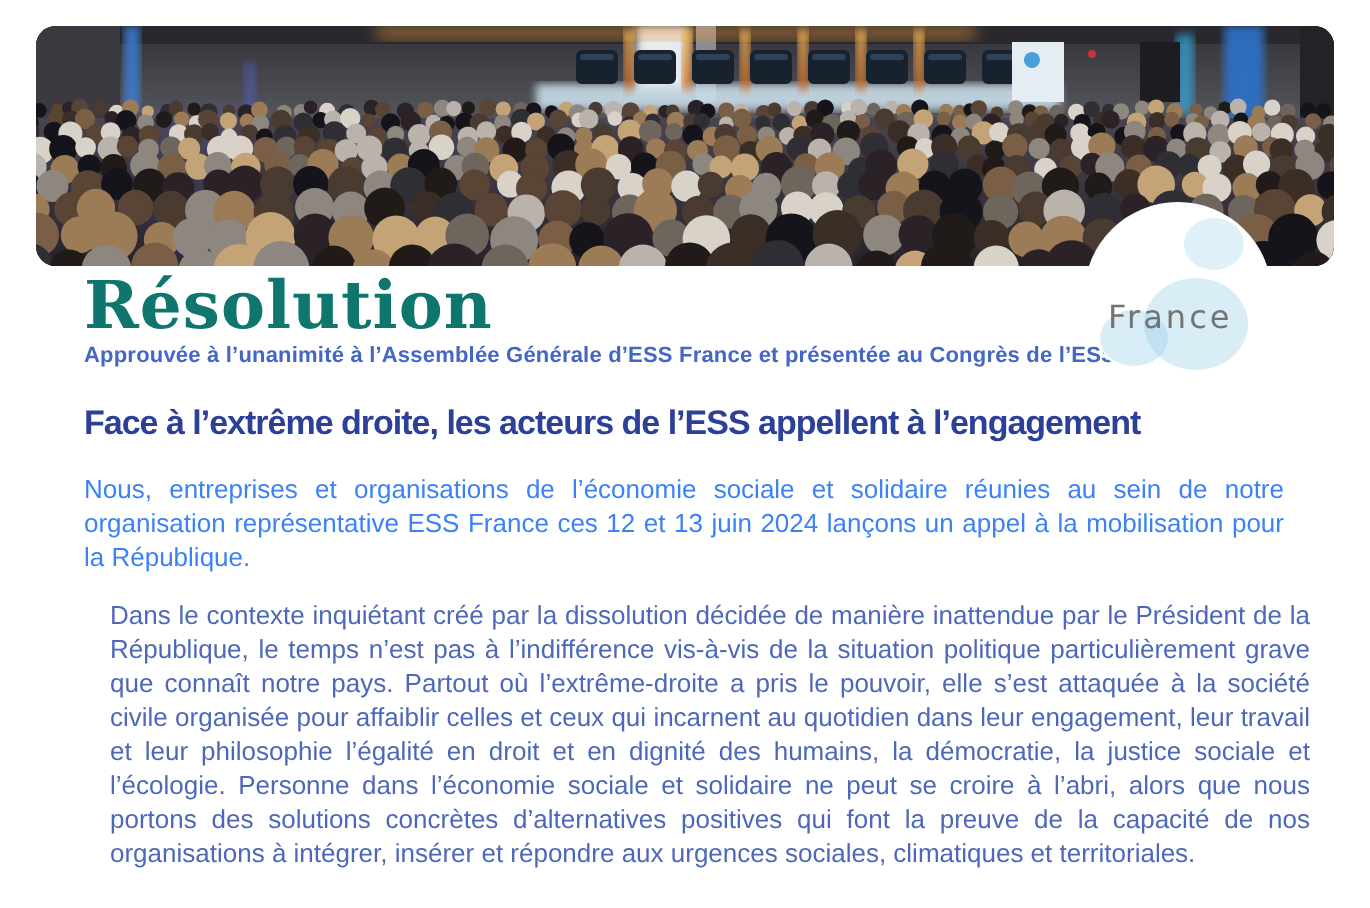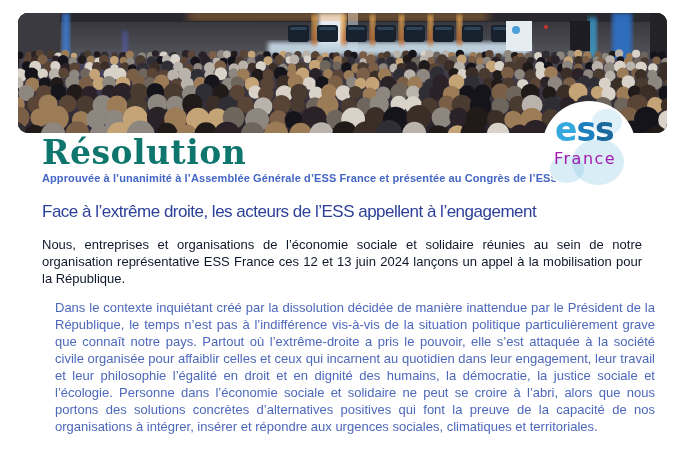--- a/index.html
+++ b/index.html
@@ -47,21 +47,21 @@
     font-family:"DejaVu Serif",serif;
     font-weight:bold;font-size:33px;line-height:38px;
     letter-spacing:0.5px;
   }
   .doc-subtitle{
     top:171px;
     font-size:11px;font-weight:bold;line-height:14px;letter-spacing:0.1px;
   }
   .doc-heading{
     top:202px;
-    font-size:17px;font-weight:normal;letter-spacing:-0.5px;
+    font-size:17px;font-weight:bold;letter-spacing:-0.5px;
     white-space:nowrap;
   }
   .doc-para{
     font-size:13px;line-height:17px;
     text-align:justify;
   }
   .para1{top:236px;}
   .para2{top:299px;margin-left:13px;}
 </style>
 </head>
@@ -638,23 +638,22 @@
           <circle cx="613.7" cy="121.9" r="14.4" fill="#14141a"></circle>
           <circle cx="638.9" cy="122.8" r="10.1" fill="#201a18"></circle>
         </g>
     </svg>
   </div>
 
   <div class="logo-circle">
     <div class="logo-blob blob1"></div>
     <div class="logo-blob blob2"></div>
     <div class="logo-blob blob3"></div>
-    <div class="logo-ess"><span id="logo-l0" style="color: rgb(51, 169, 221);">e</span><span id="logo-l1" style="color: rgb(29, 127, 189);">s</span><span id="logo-l2" style="color: rgb(26, 106, 158);">s</span></div>
-    <div class="logo-france" id="logo-france" style="color: #a21caf; text-align: center;">France</div>
+    <div class="logo-france" id="logo-france" style="color: #737373; text-align: center;">France</div>
   </div>
 
   <div class="textblock doc-title" id="doc-title" style="color: #0f766e;">Résolution</div>
   <div class="textblock doc-subtitle" id="doc-subtitle" style="color: rgb(68, 102, 196);">Approuvée à l’unanimité à l’Assemblée Générale d’ESS France et présentée au Congrès de l’ESS</div>
   <div class="textblock doc-heading" id="doc-heading" style="color: rgb(44, 63, 153);">Face à l’extrême droite, les acteurs de l’ESS appellent à l’engagement</div>
-  <div class="textblock doc-para para1" id="doc-para1" style="color: #0f172a;">Nous, entreprises et organisations de l’économie sociale et solidaire réunies au sein de notre organisation représentative ESS France ces 12 et 13 juin 2024 lançons un appel à la mobilisation pour la République.</div>
+  <div class="textblock doc-para para1" id="doc-para1" style="color: #3b82f6;">Nous, entreprises et organisations de l’économie sociale et solidaire réunies au sein de notre organisation représentative ESS France ces 12 et 13 juin 2024 lançons un appel à la mobilisation pour la République.</div>
   <div class="textblock doc-para para2" id="doc-para2" style="color: rgb(77, 104, 186);">Dans le contexte inquiétant créé par la dissolution décidée de manière inattendue par le Président de la République, le temps n’est pas à l’indifférence vis-à-vis de la situation politique particulièrement grave que connaît notre pays. Partout où l’extrême-droite a pris le pouvoir, elle s’est attaquée à la société civile organisée pour affaiblir celles et ceux qui incarnent au quotidien dans leur engagement, leur travail et leur philosophie l’égalité en droit et en dignité des humains, la démocratie, la justice sociale et l’écologie. Personne dans l’économie sociale et solidaire ne peut se croire à l’abri, alors que nous portons des solutions concrètes d’alternatives positives qui font la preuve de la capacité de nos organisations à intégrer, insérer et répondre aux urgences sociales, climatiques et territoriales.</div>
 
 </div>
 
 </body></html>

